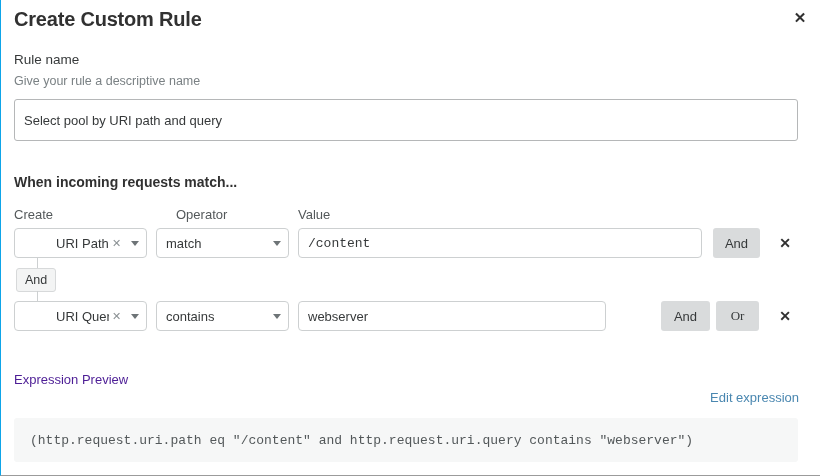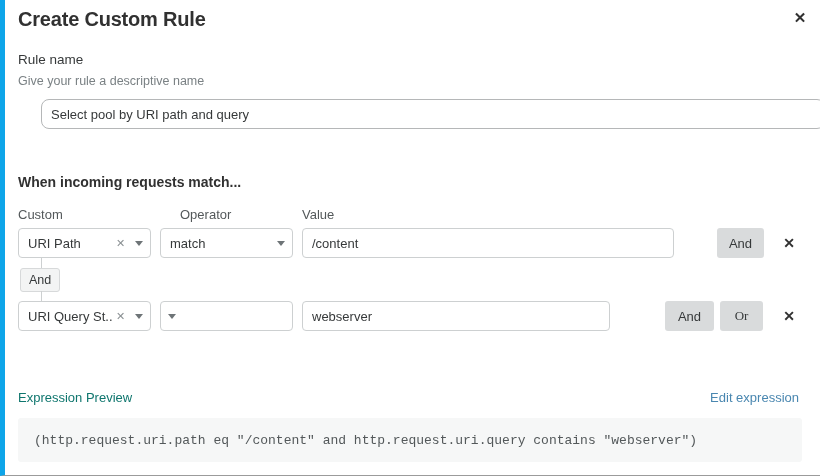--- a/index.html
+++ b/index.html
@@ -11,21 +11,21 @@
     font-family: "Liberation Sans", sans-serif;
     color: #36393a;
     overflow: hidden;
   }
 
   #card {
     position: relative;
     width: 820px;
     height: 476px;
     background: #ffffff;
-    border-left: 5px solid #0ea5e9;
+    border-left: 1px solid #0ea5e9;
     border-bottom: 1px solid #9b9b9b;
   }
 
   
   #page-title {
     position: absolute;
     left: 13px;
     top: 8px;
     font-size: 20px;
     font-weight: bold;
@@ -63,30 +63,29 @@
     top: 74px;
     font-size: 12.5px;
     color: #7a8184;
     white-space: nowrap;
   }
   #rule-name-input {
     position: absolute;
     left: 13px;
     top: 99px;
     width: 784px;
-    height: 30px;
+    height: 42px;
     border: 1px solid #b5b7b8;
-    border-radius: 8px;
+    border-radius: 3px;
     background: #fff;
     font-family: "Liberation Sans", sans-serif;
     font-size: 13px;
     color: #36393a;
     padding: 0 9px;
     outline: none;
-    margin-left: 23px;
   }
 
   
   #match-heading {
     position: absolute;
     left: 13px;
     top: 174px;
     font-size: 14px;
     font-weight: bold;
     color: #313131;
@@ -115,20 +114,21 @@
     left: 13px;
     top: 0;
     width: 133px;
     height: 30px;
     border: 1px solid #cdd0d1;
     border-radius: 4px;
     background: #fff;
     display: flex;
     align-items: center;
     cursor: pointer;
+    padding-left: 32px;
   }
   .field-select .lbl {
     flex: 1;
     font-size: 13px;
     color: #36393a;
     padding-left: 9px;
     white-space: nowrap;
     overflow: hidden;
   }
   .field-select .clear-x {
@@ -179,21 +179,21 @@
     height: 30px;
     border: 1px solid #cdd0d1;
     border-radius: 4px;
     background: #fff;
     font-family: "Liberation Sans", sans-serif;
     font-size: 13px;
     color: #36393a;
     padding: 0 9px;
     outline: none;
   }
-  #val-input-0 { left: 297px; width: 372px; }
+  #val-input-0 { left: 297px; width: 404px; font-family: Liberation Mono, monospace; }
   #val-input-1 { left: 297px; width: 308px; }
 
   .logic-btn {
     position: absolute;
     top: 0;
     height: 30px;
     background: #d9dbdc;
     border: none;
     border-radius: 3px;
     font-family: "Liberation Sans", sans-serif;
@@ -253,23 +253,23 @@
     justify-content: center;
     font-size: 12.5px;
     color: #36393a;
     cursor: pointer;
   }
 
   
   #expr-label {
     position: absolute;
     left: 13px;
-    top: 390px;
-    font-size: 13px;
-    color: #0f766e;
+    top: 372px;
+    font-size: 13px;
+    color: #4c1d95;
     white-space: nowrap;
   }
   #edit-expr-link {
     position: absolute;
     right: 21px;
     top: 390px;
     font-size: 13px;
     color: #4a87b0;
     cursor: pointer;
     white-space: nowrap;
@@ -300,21 +300,21 @@
 
   <div id="page-title">Create Custom Rule</div>
   <div id="close-btn">✕</div>
 
   <div class="section-label" id="rule-name-label">Rule name</div>
   <div id="rule-name-help">Give your rule a descriptive name</div>
   <input id="rule-name-input" type="text" value="Select pool by URI path and query" style="">
 
   <div id="match-heading">When incoming requests match...</div>
 
-  <div class="col-head" id="col-field">Custom</div>
+  <div class="col-head" id="col-field">Create</div>
   <div class="col-head" id="col-operator">Operator</div>
   <div class="col-head" id="col-value">Value</div>
 
   <div id="connector-line-top"></div>
   <div id="group-and-badge">And</div>
   <div id="connector-line-bottom"></div>
 
   <div class="cond-row" id="cond-row-0">
     <div class="field-select">
       <span class="lbl">URI Path</span>
@@ -336,20 +336,21 @@
 
   <div class="cond-row" id="cond-row-1">
     <div class="field-select">
       <span class="lbl">URI Query St...</span>
       <span class="clear-x">✕</span>
       <span class="sep-caret">
           <span class="caret"></span>
         </span>
     </div>
     <div class="op-select">
+      <span class="lbl">contains</span>
       <span class="sep-caret">
           <span class="caret"></span>
         </span>
     </div>
     <input class="val-input" id="val-input-1" type="text" value="webserver" style="">
     <button class="logic-btn" id="and-btn-1">And</button>
     <button class="logic-btn" id="or-btn-1">Or</button>
     <div class="del-btn" id="del-btn-1">✕</div>
   </div>
 

